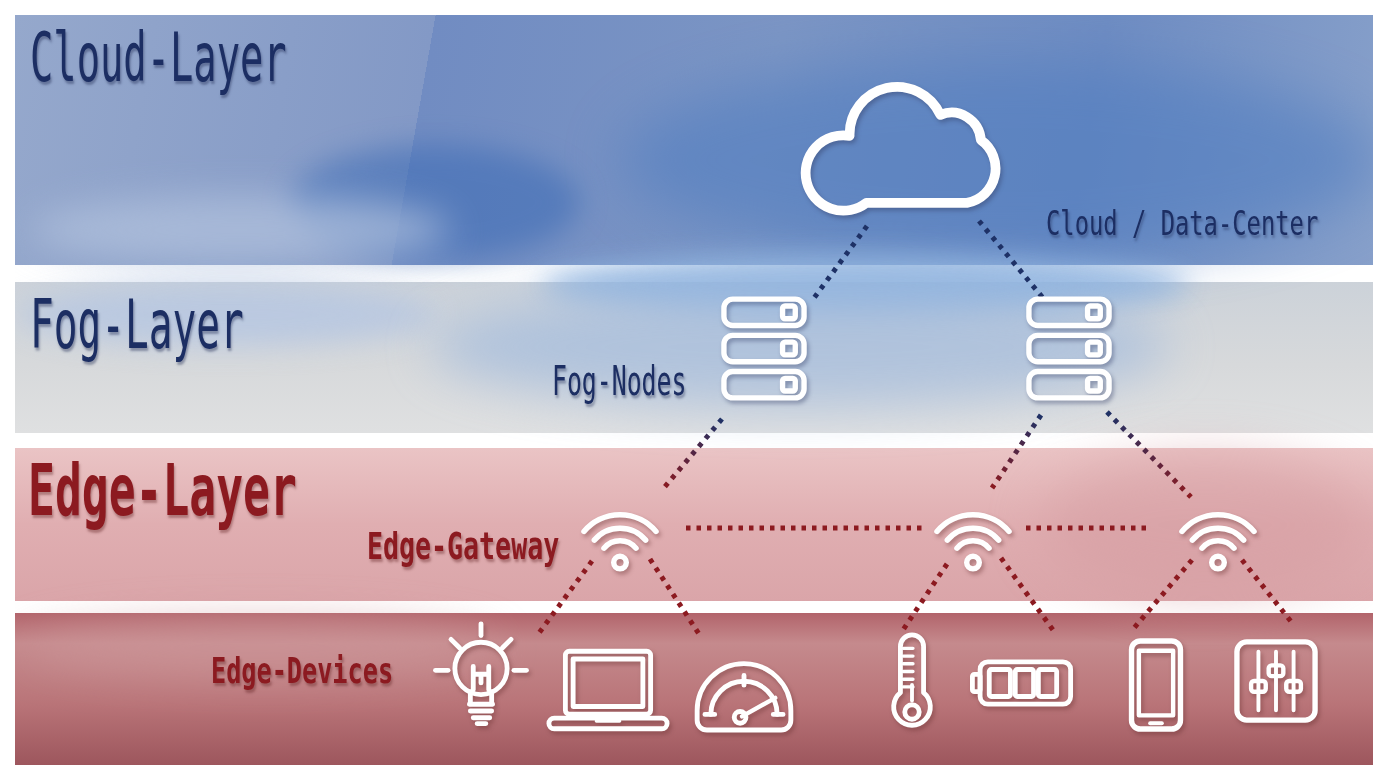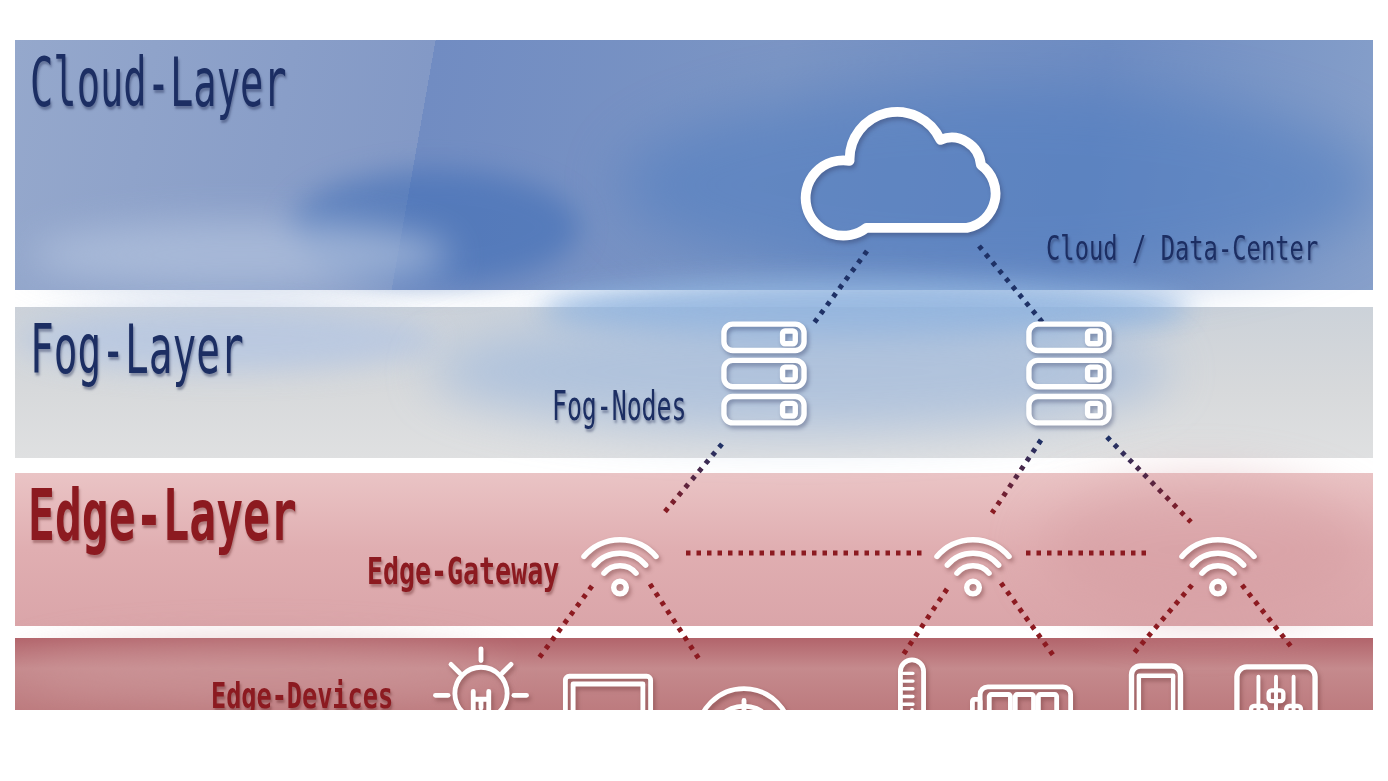--- a/index.html
+++ b/index.html
@@ -1,18 +1,18 @@
 <!DOCTYPE html>
 <html><head>
 <meta charset="utf-8">
 <style>
   html,body{margin:0;padding:0;background:#fff;}
   #canvas{
-    position:relative;width:1388px;height:685px;background:#ffffff;
-    font-family:"DejaVu Sans Mono", monospace;overflow:hidden;margin-top:25px;
+    position:relative;width:1388px;height:781px;background:#ffffff;
+    font-family:"DejaVu Sans Mono", monospace;overflow:hidden;
   }
   
   #stage{position:absolute;left:15px;top:15px;width:1358px;height:750px;overflow:hidden;}
   .band{position:absolute;left:0;width:100%;}
   .band-cloud{top:0;height:250px;background:linear-gradient(100deg,#95a8cc 0%,#8399c6 30%,#718cc2 0,#7b95c4 55%,#6e8cc2 78%,#87a0ca 100%);}
   .band-fog{top:267px;height:151px;background:linear-gradient(180deg,#ccd2d9 0%,#d7d9db 55%,#dfe0e1 100%);}
   .band-edge{top:433px;height:153px;background:linear-gradient(180deg,#eac4c5 0%,#e0aeb1 50%,#daa5a9 100%);}
   .band-devices{top:598px;height:152px;background:linear-gradient(180deg,#b2646b 0%,#c58a8d 20%,#b97478 60%,#9d565d 100%);}
   .blob{position:absolute;border-radius:50%;pointer-events:none;}
   .blob-cloud-dark{left:275px;top:130px;width:290px;height:115px;background:#3c6bb5;filter:blur(14px);opacity:.55;}

